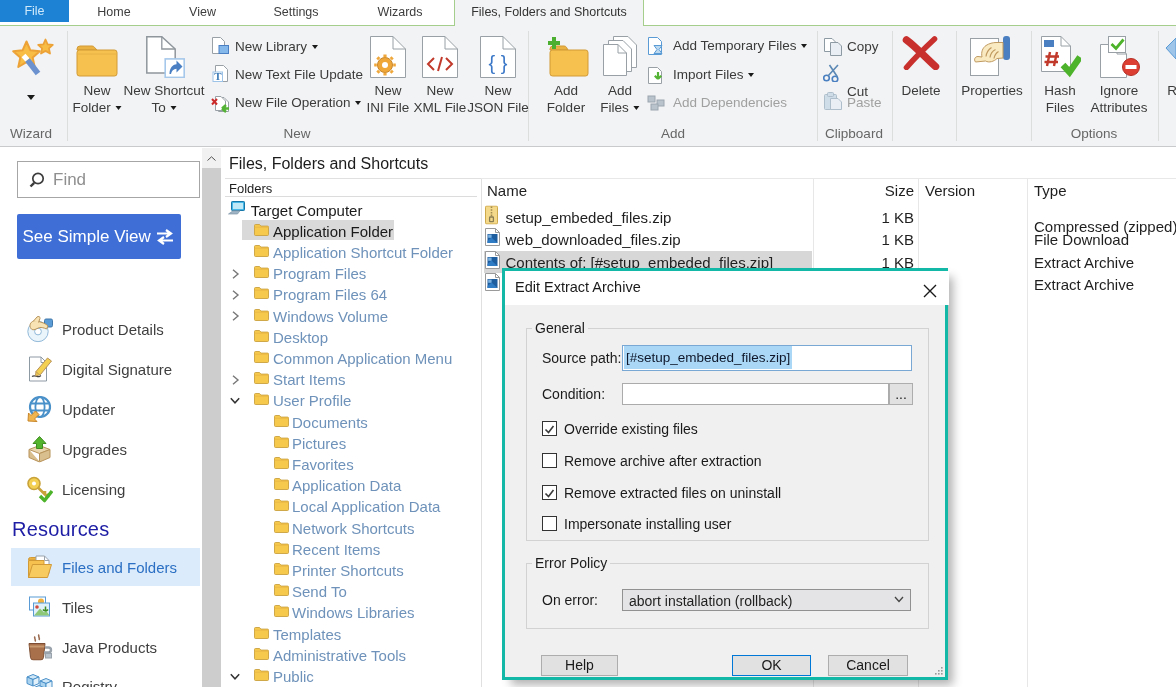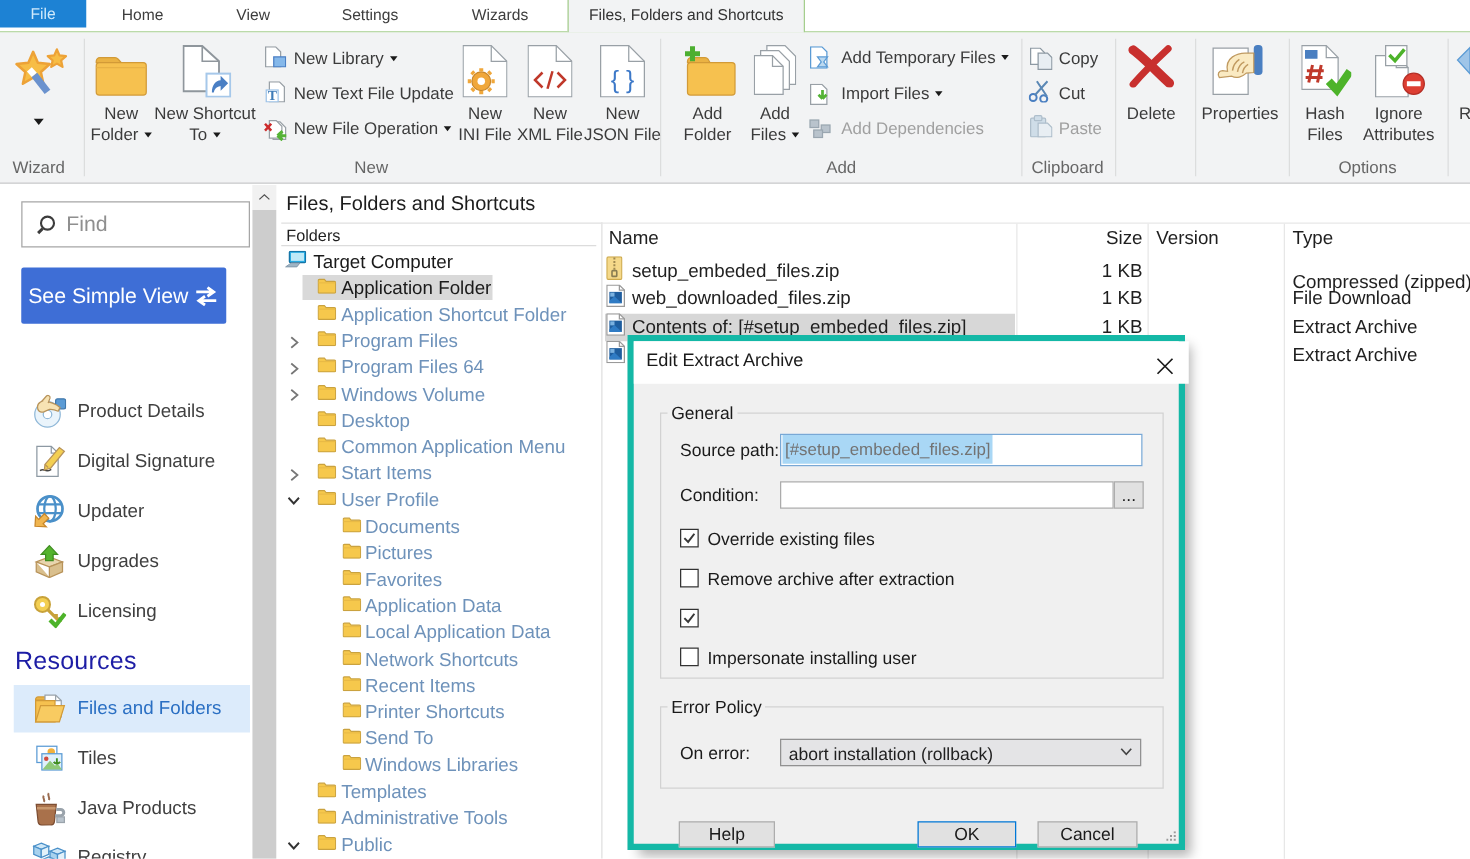--- a/index.html
+++ b/index.html
@@ -45,21 +45,21 @@
 .trow.dark{color:#1a1a1a}
 .ticon{position:absolute;transform:translateY(-50%)}
 
 #flist{position:absolute;left:259px;top:30px;width:695px;height:509px;border-top:1px solid #e8e8e8}
 .hcell{position:absolute;top:3px;font-size:15px;color:#1f1f1f}
 .vline{position:absolute;top:0;width:1px;height:509px;background:#e7e7e7}
 .frow{position:absolute;font-size:15px;color:#1f1f1f;white-space:nowrap;transform:translateY(-50%)}
 .fsize{position:absolute;font-size:15px;color:#1f1f1f;text-align:right;transform:translateY(-50%)}
 .ficon{position:absolute;transform:translateY(-50%)}
 
-#dlg{position:absolute;left:502px;top:268px;width:446px;height:412px;background:#f0f0f0;border:5px solid #14b8a6;box-shadow:7px 7px 9px -2px rgba(0,0,0,0.3)}
+#dlg{position:absolute;left:502px;top:268px;width:446px;height:412px;background:#f0f0f0;border:3px solid #14b8a6;box-shadow:7px 7px 9px -2px rgba(0,0,0,0.3)}
 #dtitle{position:absolute;left:0;top:0;width:444px;height:34px;background:#fff}
 #dtitle span{position:absolute;left:10px;top:8px;font-size:14.5px;color:#1a1a1a}
 #dclose{position:absolute;left:411px;top:6px;width:28px;height:28px}
 .group{position:absolute;left:21px;width:403px;border:1px solid #d2d2d2}
 .group b{position:absolute;left:5px;top:-9px;background:#f0f0f0;padding:0 3px;font-weight:normal;font-size:14px;color:#1a1a1a}
 .dlabel{position:absolute;font-size:14px;color:#1a1a1a;white-space:nowrap;transform:translateY(-50%)}
 .cb{position:absolute;left:37px;width:15px;height:15px;border:1px solid #333;background:#fff}
 .cblabel{position:absolute;left:59px;font-size:14px;color:#1a1a1a;white-space:nowrap;transform:translateY(-50%)}
 .dbtn{position:absolute;height:21px;background:#e1e1e1;border:1px solid #adadad;font-size:14px;color:#1a1a1a;text-align:center;line-height:19px}
 </style>
@@ -244,21 +244,21 @@
     <div class="bl2" style="left:1119px">Attributes</div>
   <div class="bl1" style="left:1172px">R</div>
 
   <div class="srow" style="left:235px;top:13px">New Library <span class="car"></span></div>
   <div class="srow" style="left:235px;top:41px">New Text File Update</div>
   <div class="srow" style="left:235px;top:69px">New File Operation <span class="car"></span></div>
   <div class="srow" style="left:673px;top:12px">Add Temporary Files <span class="car"></span></div>
   <div class="srow" style="left:673px;top:41px">Import Files <span class="car"></span></div>
   <div class="srow gray" style="left:673px;top:69px">Add Dependencies</div>
   <div class="srow" style="left:847px;top:13px">Copy</div>
-  <div class="srow" style="left:847px;top:41px">Cut</div>
+  <div class="srow" style="left:847px;top:58px">Cut</div>
   <div class="srow gray" style="left:847px;top:69px">Paste</div>
 </div>
 
 <div id="sidebar">
   <div id="findbox">
       <svg width="20" height="20" style="position:absolute;left:10px;top:9px" viewBox="0 0 20 20">
         <circle cx="10" cy="7.5" r="5.2" fill="none" stroke="#3c3c3c" stroke-width="1.7"></circle>
         <line x1="6.2" y1="11.8" x2="2.5" y2="15.5" stroke="#3c3c3c" stroke-width="2.4"></line>
       </svg>
       <span>Find</span>
@@ -555,34 +555,35 @@
     <svg id="dclose" viewBox="0 0 28 28">
         <path d="M8 8 L20 20 M20 8 L8 20" stroke="#1a1a1a" stroke-width="1.4"></path>
       </svg>
   </div>
   <div class="group" style="top:57px;height:213px">
       <b>General</b>
     </div>
   <div class="dlabel" style="left:37px;top:86.5px">Source path:</div>
   <div class="abs" style="left:117px;top:73.5px;width:290px;height:26px;border:1px solid #79a8d5;background:#fff">
     <div class="abs" style="left:0.5px;top:0.5px;width:168px;height:23px;background:#a9d7f5"></div>
-    <div class="abs" style="left:3px;top:4px;font-size:13.5px;color:#737373;white-space:nowrap">[#setup_embeded_files.zip]</div>
+    <div class="abs" style="left:3px;top:4px;font-size:13.5px;color:#0f172a;white-space:nowrap">[#setup_embeded_files.zip]</div>
   </div>
   <div class="dlabel" style="left:37px;top:122.5px">Condition:</div>
   <div class="abs" style="left:117px;top:111.5px;width:267px;height:22.5px;border:1px solid #ababab;background:#fff"></div>
   <div class="dbtn" style="left:384px;top:111.5px;width:24px;height:22.5px;line-height:20px">...</div>
   <div class="cb" style="top:150px"><svg width="13" height="13" viewBox="0 0 13 13">
         <path d="M2.5 6.5 L5.5 9.5 L10.5 3" stroke="#3a3a3a" stroke-width="1.6" fill="none"></path>
       </svg></div>
   <div class="cblabel" style="top:157.5px">Override existing files</div>
   <div class="cb" style="top:181.5px"></div>
   <div class="cblabel" style="top:189.5px">Remove archive after extraction</div>
   <div class="cb" style="top:213.5px"><svg width="13" height="13" viewBox="0 0 13 13">
         <path d="M2.5 6.5 L5.5 9.5 L10.5 3" stroke="#3a3a3a" stroke-width="1.6" fill="none"></path>
       </svg></div>
+  <div class="cblabel" style="top:221.5px">Remove extracted files on uninstall</div>
   <div class="cb" style="top:245px"></div>
   <div class="cblabel" style="top:252.5px">Impersonate installing user</div>
   <div class="group" style="top:292px;height:66px">
       <b>Error Policy</b>
     </div>
   <div class="dlabel" style="left:37px;top:328.5px">On error:</div>
   <div class="abs" style="left:117px;top:317.5px;width:289px;height:22px;border:1px solid #919191;background:#e4e4e6">
     <div class="abs" style="left:6px;top:3px;font-size:14px;white-space:nowrap">abort installation (rollback)</div>
     <svg class="abs" style="right:6px;top:6px" width="10" height="7" viewBox="0 0 10 7">
         <path d="M1 1 L5 5.5 L9 1" stroke="#444" stroke-width="1.3" fill="none"></path>

